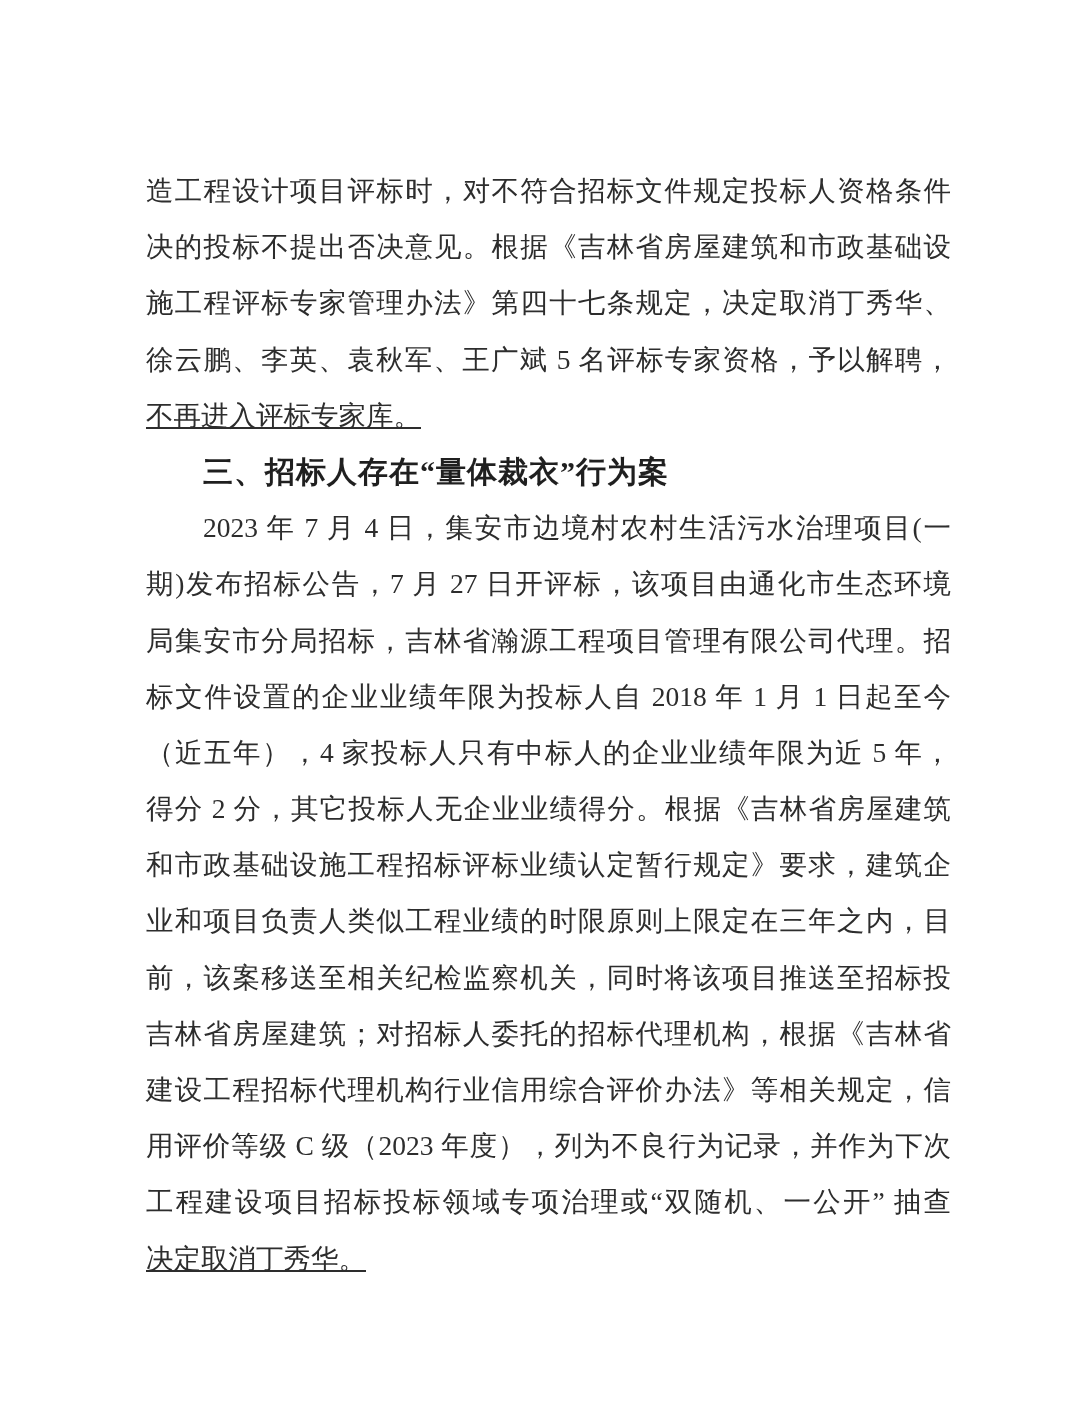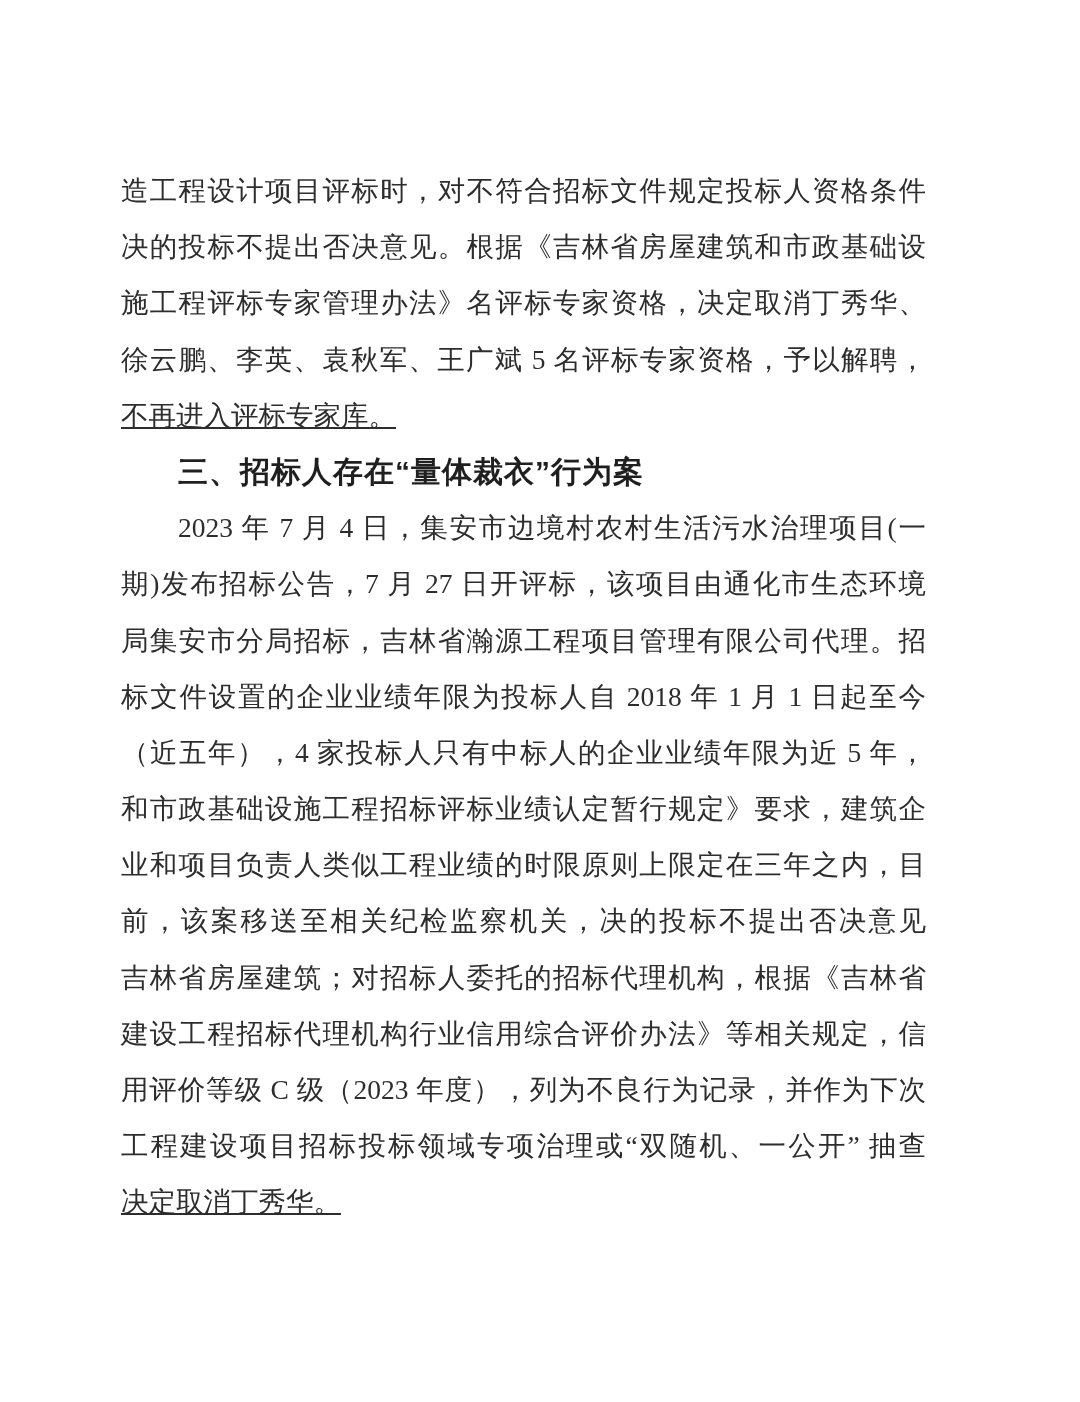--- a/index.html
+++ b/index.html
@@ -10,21 +10,21 @@
     width: 1080px;
     height: 1402px;
     position: relative;
     background: #ffffff;
     font-family: "Liberation Serif", serif;
     color: #2d2d2d;
     overflow: hidden;
   }
   .text-block {
     position: absolute;
-    left: 121px;
+    left: 146px;
     top: 163px;
     width: 805px;
   }
   .line {
     margin: 0;
     font-size: 27.5px;
     line-height: 56.2px;
     height: 56.2px;
     text-align: justify;
     text-align-last: justify;
@@ -34,50 +34,51 @@
     text-align-last: left;
     white-space: normal;
     text-decoration: underline;
   }
   .line.indent {
     padding-left: 57px;
   }
   .heading {
     margin: 0;
     padding-left: 57px;
-    font-family: Liberation Sans, sans-serif;
+    font-family: Liberation Serif, serif;
     font-weight: 700;
     font-size: 30px;
     letter-spacing: 1px;
     line-height: 56.2px;
     height: 56.2px;
     color: #1f1f1f;
     white-space: nowrap;
   }
 </style>
 </head>
 <body>
 
 <div class="text-block">
 
   <p class="line">造工程设计项目评标时，对不符合招标文件规定投标人资格条件</p>
   <p class="line">决的投标不提出否决意见。根据《吉林省房屋建筑和市政基础设</p>
-  <p class="line">施工程评标专家管理办法》名评标专家资格，决定取消丁秀华、</p>
+  <p class="line">施工程评标专家管理办法》第四十七条规定，决定取消丁秀华、</p>
   <p class="line">徐云鹏、李英、袁秋军、王广斌 5 名评标专家资格，予以解聘，</p>
   <p class="line last">不再进入评标专家库。</p>
 
   <h2 class="heading">三、招标人存在“量体裁衣”行为案</h2>
 
   <p class="line indent">2023 年 7 月 4 日，集安市边境村农村生活污水治理项目(一</p>
   <p class="line">期)发布招标公告，7 月 27 日开评标，该项目由通化市生态环境</p>
   <p class="line">局集安市分局招标，吉林省瀚源工程项目管理有限公司代理。招</p>
   <p class="line">标文件设置的企业业绩年限为投标人自 2018 年 1 月 1 日起至今</p>
   <p class="line">（近五年），4 家投标人只有中标人的企业业绩年限为近 5 年，</p>
+  <p class="line">得分 2 分，其它投标人无企业业绩得分。根据《吉林省房屋建筑</p>
   <p class="line">和市政基础设施工程招标评标业绩认定暂行规定》要求，建筑企</p>
   <p class="line">业和项目负责人类似工程业绩的时限原则上限定在三年之内，目</p>
-  <p class="line">前，该案移送至相关纪检监察机关，决的投标不提出否决意见</p>
+  <p class="line">前，该案移送至相关纪检监察机关，同时将该项目推送至招标投</p>
   <p class="line">吉林省房屋建筑；对招标人委托的招标代理机构，根据《吉林省</p>
   <p class="line">建设工程招标代理机构行业信用综合评价办法》等相关规定，信</p>
   <p class="line">用评价等级 C 级（2023 年度），列为不良行为记录，并作为下次</p>
   <p class="line">工程建设项目招标投标领域专项治理或“双随机、一公开” 抽查</p>
   <p class="line last">决定取消丁秀华。</p>
 
 </div>
 
 </body></html>

